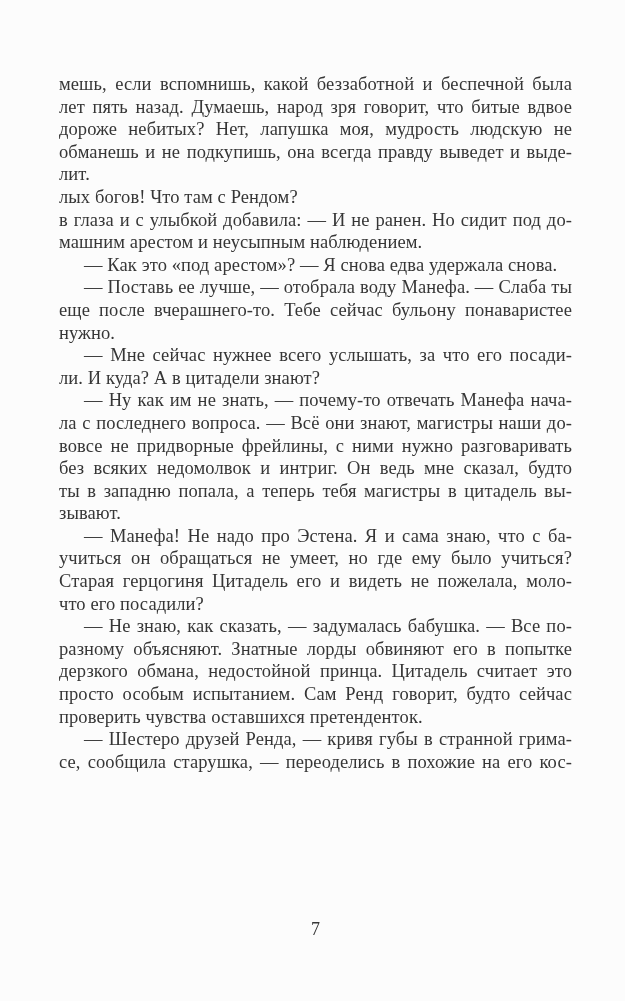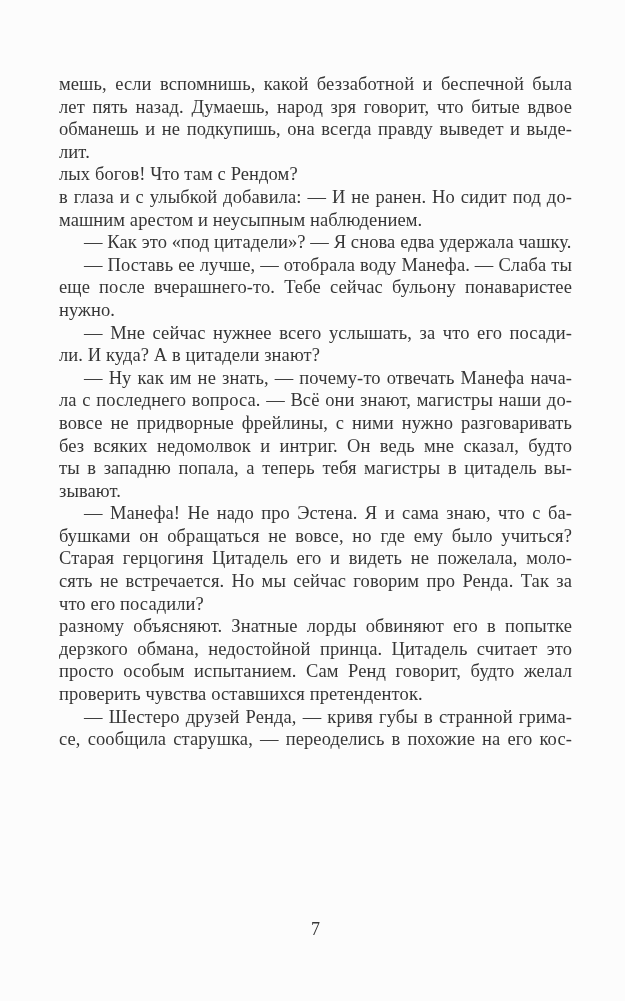--- a/index.html
+++ b/index.html
@@ -54,61 +54,62 @@
   }
 </style>
 </head>
 <body>
 
 <div class="book-page">
   <div class="text-block">
       <div class="para">
         <div class="line">мешь, если вспомнишь, какой беззаботной и беспечной была</div>
         <div class="line">лет пять назад. Думаешь, народ зря говорит, что битые вдвое</div>
+        <div class="line">дороже небитых? Нет, лапушка моя, мудрость людскую не</div>
         <div class="line">обманешь и не подкупишь, она всегда правду выведет и выде-</div>
         <div class="line plast">лит.</div>
       </div>
       <div class="para">
         <div class="line plast">лых богов! Что там с Рендом?</div>
       </div>
       <div class="para">
         <div class="line">в глаза и с улыбкой добавила: — И не ранен. Но сидит под до-</div>
         <div class="line plast">машним арестом и неусыпным наблюдением.</div>
       </div>
       <div class="para">
-        <div class="line first plast">— Как это «под цитадели»? — Я снова едва удержала чашку.</div>
+        <div class="line first plast">— Как это «под арестом»? — Я снова едва удержала снова.</div>
       </div>
       <div class="para">
         <div class="line first">— Поставь ее лучше, — отобрала воду Манефа. — Слаба ты</div>
         <div class="line">еще после вчерашнего-то. Тебе сейчас бульону понаваристее</div>
         <div class="line plast">нужно.</div>
       </div>
       <div class="para">
         <div class="line first">— Мне сейчас нужнее всего услышать, за что его посади-</div>
         <div class="line plast">ли. И куда? А в цитадели знают?</div>
       </div>
       <div class="para">
         <div class="line first">— Ну как им не знать, — почему-то отвечать Манефа нача-</div>
         <div class="line">ла с последнего вопроса. — Всё они знают, магистры наши до-</div>
         <div class="line">вовсе не придворные фрейлины, с ними нужно разговаривать</div>
         <div class="line">без всяких недомолвок и интриг. Он ведь мне сказал, будто</div>
         <div class="line">ты в западню попала, а теперь тебя магистры в цитадель вы-</div>
         <div class="line plast">зывают.</div>
       </div>
       <div class="para">
         <div class="line first">— Манефа! Не надо про Эстена. Я и сама знаю, что с ба-</div>
-        <div class="line">бушками он обращаться не вовсе, но где ему было учиться?</div>
+        <div class="line">учиться он обращаться не умеет, но где ему было учиться?</div>
         <div class="line">Старая герцогиня Цитадель его и видеть не пожелала, моло-</div>
-        <div class="line">сять не встречается. Но мы сейчас говорим про Ренда. Так за</div>
         <div class="line plast">что его посадили?</div>
       </div>
       <div class="para">
+        <div class="line first">— Не знаю, как сказать, — задумалась бабушка. — Все по-</div>
         <div class="line">разному объясняют. Знатные лорды обвиняют его в попытке</div>
         <div class="line">дерзкого обмана, недостойной принца. Цитадель считает это</div>
-        <div class="line">просто особым испытанием. Сам Ренд говорит, будто желал</div>
+        <div class="line">просто особым испытанием. Сам Ренд говорит, будто сейчас</div>
         <div class="line plast">проверить чувства оставшихся претенденток.</div>
       </div>
       <div class="para">
         <div class="line first">— Шестеро друзей Ренда, — кривя губы в странной грима-</div>
         <div class="line">се, сообщила старушка, — переоделись в похожие на его кос-</div>
       </div>
     </div>
   <div class="page-number">7</div>
 </div>
 

